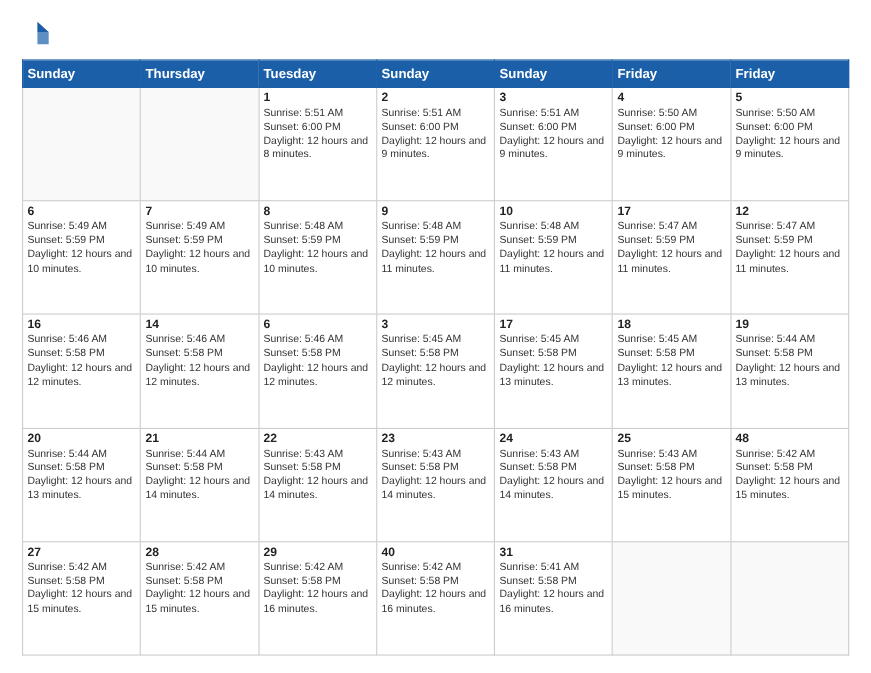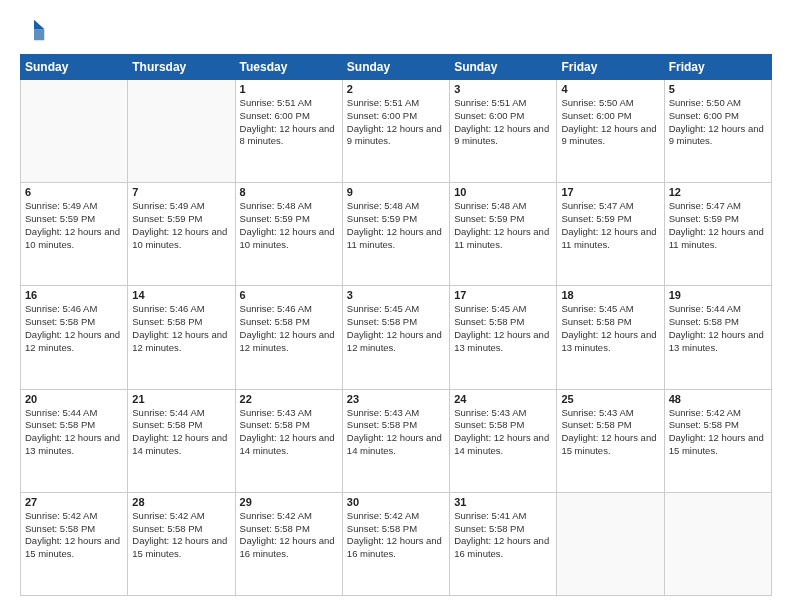--- a/index.html
+++ b/index.html
@@ -306,21 +306,21 @@
 Sunset: 5:58 PM
 Daylight: 12 hours and 15 minutes.</div>
           </td>
           <td>
             <div class="day-num">29</div>
             <div class="day-info">Sunrise: 5:42 AM
 Sunset: 5:58 PM
 Daylight: 12 hours and 16 minutes.</div>
           </td>
           <td>
-            <div class="day-num">30</div>
+            <div class="day-num">40</div>
             <div class="day-info">Sunrise: 5:42 AM
 Sunset: 5:58 PM
 Daylight: 12 hours and 16 minutes.</div>
           </td>
           <td>
             <div class="day-num">31</div>
             <div class="day-info">Sunrise: 5:41 AM
 Sunset: 5:58 PM
 Daylight: 12 hours and 16 minutes.</div>
           </td>

